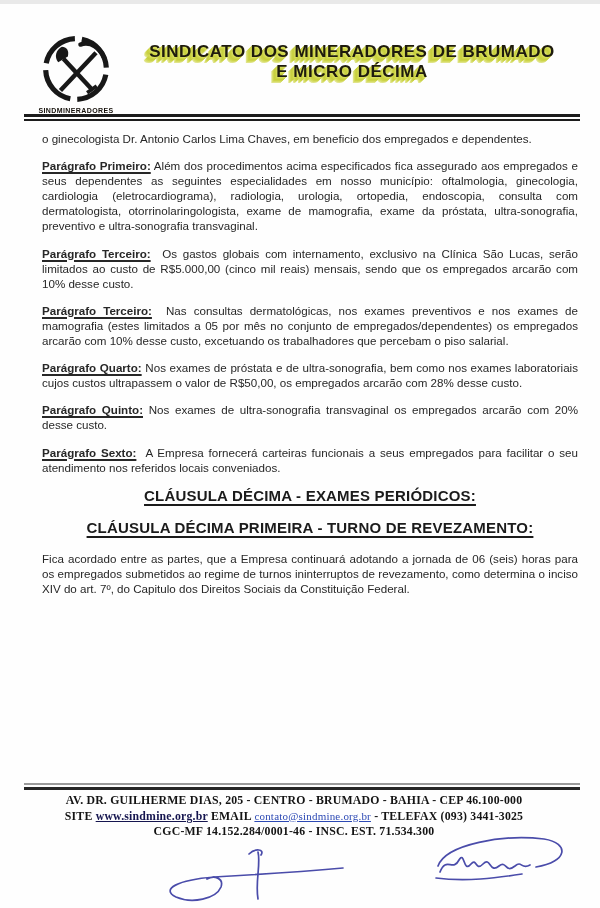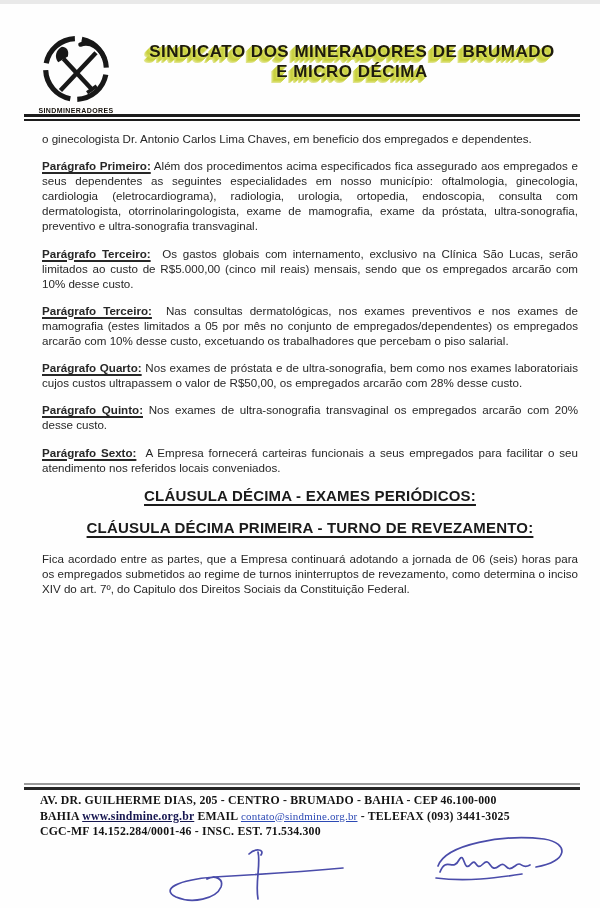--- a/index.html
+++ b/index.html
@@ -37,21 +37,21 @@
     margin:8px 0 14px 0;font-size:15px;line-height:18px;font-weight:bold;
     color:#1b1b1b;letter-spacing:.2px;
     text-decoration:underline;text-decoration-thickness:2px;text-underline-offset:3px;text-align:center;
   }
   
   .footer-rule{
     position:absolute;left:24px;right:20px;top:779px;height:2px;
     border-top:2px solid #9a9a9a;border-bottom:3px solid #252525;
   }
   .footer-text{
-    position:absolute;left:40px;right:20px;top:789px;
+    position:absolute;left:8px;right:20px;top:789px;text-align:center;
     font-family:"Liberation Serif",serif;font-weight:bold;
     font-size:11.8px;line-height:15.5px;color:#141414;letter-spacing:.2px;
   }
   .site-link{color:#15154f;text-decoration:underline;}
   .email-link{color:#2c49b4;text-decoration:underline;font-weight:normal;font-size:11px;}
   
   .sig{position:absolute;}
   .sig-left{left:148px;top:840px;}
   .sig-right{left:418px;top:822px;}
   .sig path,.sig circle{fill:none;stroke:#4a4caa;stroke-width:1.7;
@@ -105,21 +105,21 @@
 
     <div class="clause-h">CLÁUSULA DÉCIMA PRIMEIRA - TURNO DE REVEZAMENTO:</div>
     <p>Fica acordado entre as partes, que a Empresa continuará adotando a jornada de 06 (seis) horas para os empregados submetidos ao regime de turnos ininterruptos de revezamento, como determina o inciso XIV do art. 7º, do Capitulo dos Direitos Sociais da Constituição Federal.</p>
 
   </div>
 
   <div class="footer-rule"></div>
 
   <div class="footer-text">
     <div>AV. DR. GUILHERME DIAS, 205 - CENTRO - BRUMADO - BAHIA - CEP 46.100-000</div>
-    <div><span>BAHIA</span> <span class="site-link">www.sindmine.org.br</span> <span>EMAIL</span> <span class="email-link">contato@sindmine.org.br</span> <span>- TELEFAX (093) 3441-3025</span></div>
+    <div><span>SITE</span> <span class="site-link">www.sindmine.org.br</span> <span>EMAIL</span> <span class="email-link">contato@sindmine.org.br</span> <span>- TELEFAX (093) 3441-3025</span></div>
     <div>CGC-MF 14.152.284/0001-46 - INSC. EST. 71.534.300</div>
   </div>
 
   <svg class="sig sig-left" width="205" height="65" viewBox="0 0 205 65">
     <path d="M 195 24 C 150 28 120 30 66 33 C 30 36 12 45 28 53 C 44 60 68 55 73 43 C 76 34 66 31 59 35"></path>
     <path d="M 110 8 C 113 20 107 38 110 55"></path>
     <path d="M 101 10 C 107 4 117 5 113 11"></path>
   </svg>
 
   <svg class="sig sig-right" width="162" height="68" viewBox="0 0 162 68">

